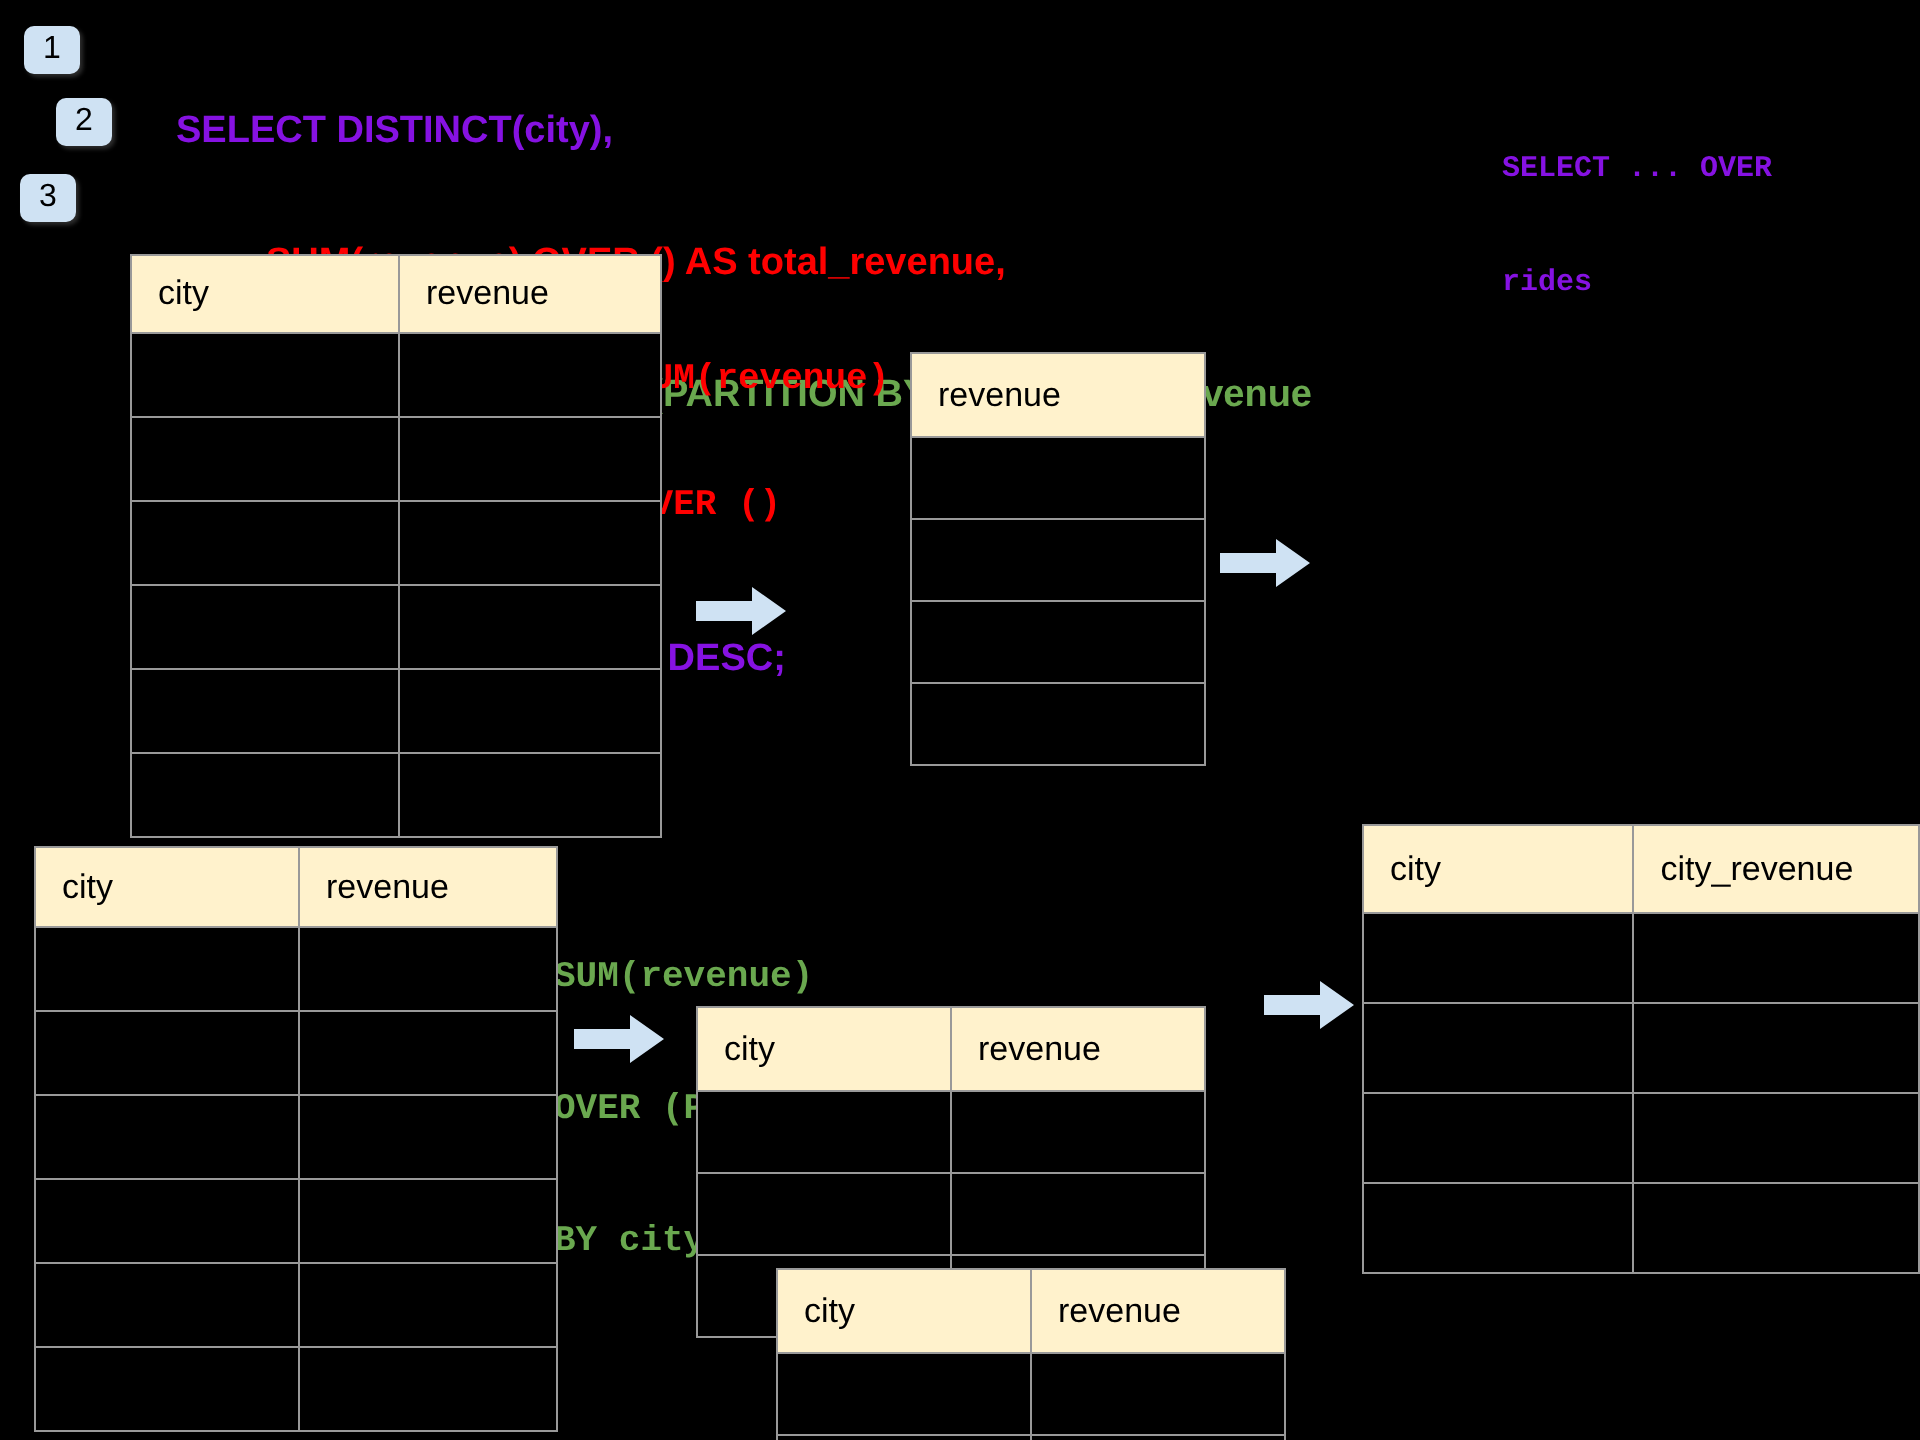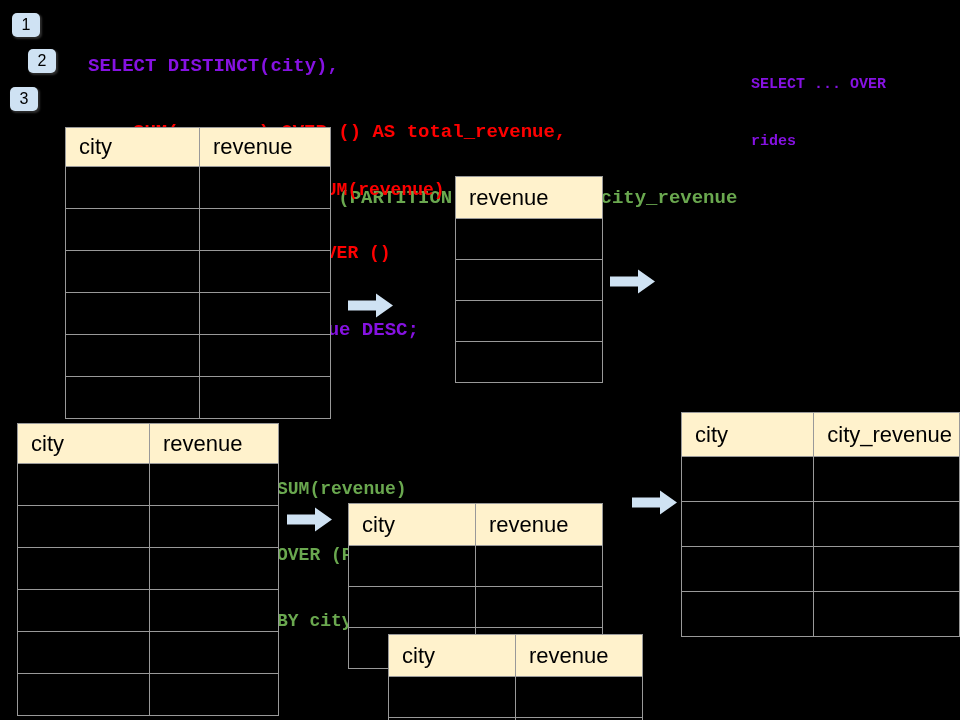--- a/index.html
+++ b/index.html
@@ -8,40 +8,40 @@
 
   
   .badge{position:absolute;width:28px;height:24px;background:#cfe2f3;border-radius:5px;
          display:flex;align-items:center;justify-content:center;color:#000;font-size:16px;
          box-shadow:1.5px 1.5px 2px rgba(130,130,130,.35);}
   #badge1{left:12px;top:13px}
   #badge2{left:28px;top:49px}
   #badge3{left:10px;top:87px}
 
   
-  .code{position:absolute;left:88px;top:11px;font-family:Liberation Mono, monospace;
+  .code{position:absolute;left:88px;top:11px;font-family:Liberation Sans, sans-serif;
         font-weight:bold;font-size:19px;line-height:22px;white-space:pre;}
   .code .in2{padding-left:45px}
   .code .in1{padding-left:23px}
   .purple{color:#8612e2}
   .red{color:#ff0000}
   .green{color:#6aa84f}
 
   .sidenote{position:absolute;left:751px;top:37px;font-family:"Liberation Mono",monospace;
             font-weight:bold;font-size:15px;line-height:19px;color:#8612e2;white-space:pre;}
 
   .wlabel{position:absolute;font-family:"Liberation Mono",monospace;font-weight:bold;
           font-size:18px;white-space:pre;}
   #label-total{left:315px;top:138px;line-height:21px;color:#ff0000;}
   #label-partition{left:277px;top:434px;line-height:22px;color:#6aa84f;}
 
   
   .tbl{position:absolute;border-collapse:collapse;background:#000;table-layout:fixed;}
   .tbl th,.tbl td{border:1px solid #999;padding:0;}
-  .tbl th{background:#fff2cc;color:#000;font-weight:normal;font-size:22px;
+  .tbl th{background:#fff2cc;color:#000;font-weight:normal;font-size:17px;
           text-align:left;padding-left:13px;}
   .tbl td{background:#000;}
 
   .t1{left:65px;top:127px}
   .t1 th{height:38px}.t1 td{height:41px}
   .t1 .ca{width:120px}.t1 .cb{width:117px}
 
   .t2{left:455px;top:176px}
   .t2 th{height:41px}.t2 td{height:40px}
   .t2 .ca{width:133px}

